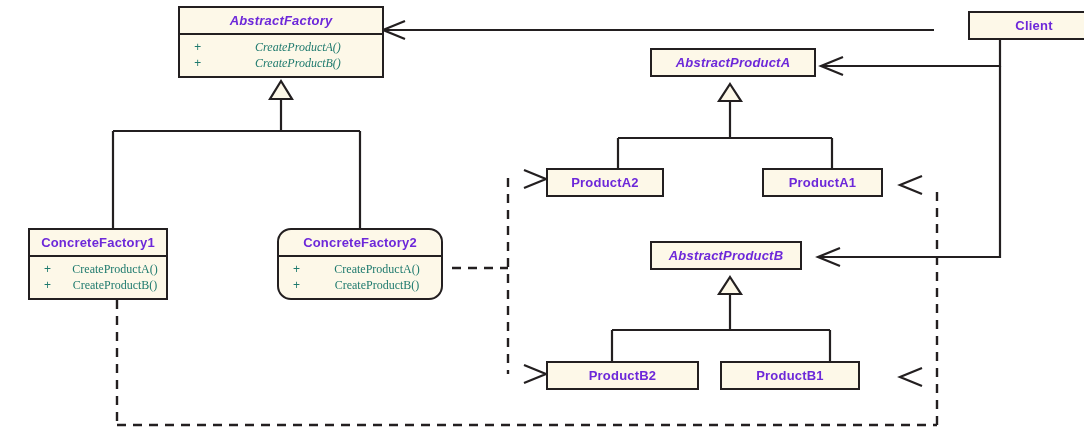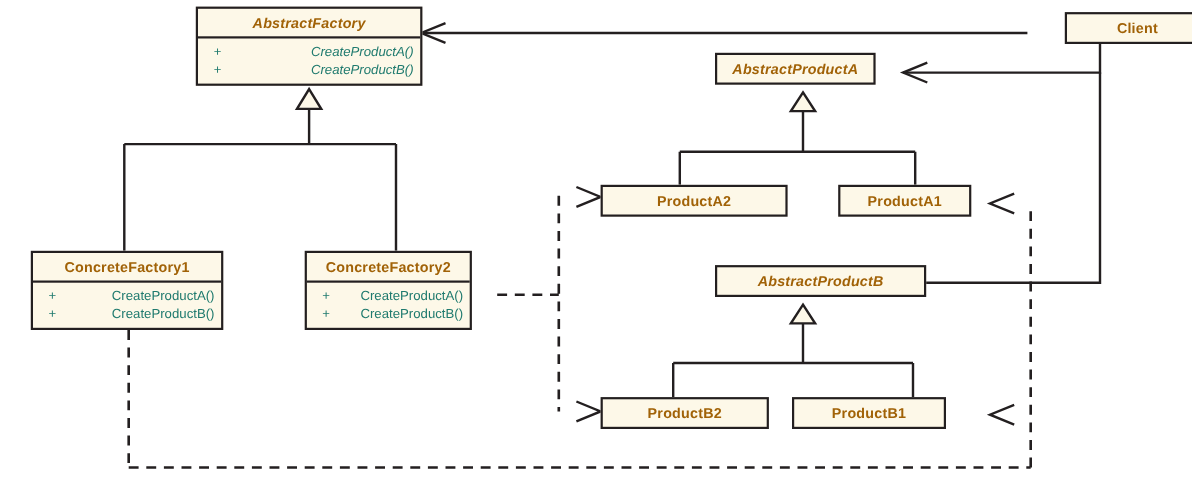--- a/index.html
+++ b/index.html
@@ -17,39 +17,39 @@
     position:absolute;
     background:#fdf8e8;
     border:2px solid #231f20;
     box-sizing:border-box;
     z-index:5;
   }
   .uml-name{
     text-align:center;
     font-weight:bold;
     font-size:13px;
-    color:#a16207;
+    color:#6d28d9;
     padding:5px 10px 5px 10px;
     white-space:nowrap;
     letter-spacing:0.2px;
   }
   .uml-name.abstract{font-style:italic;}
   .uml-divider{border-top:2px solid #231f20;}
   .uml-ops{
     padding:4px 6px 5px 6px;
   }
   .op-row{
     display:flex;
     font-size:12px;
     color:#1f7a6e;
     line-height:16px;
     white-space:nowrap;
   }
   .op-vis{width:26px;text-align:left;padding-left:8px;color:#1f7a6e;}
-  .op-name{flex:1;text-align:right;}
+  .op-name{flex:1;text-align:center;font-family:Liberation Serif, serif;}
   .op-row.abstract .op-name,.op-row.abstract .op-vis{font-style:italic;}
 </style>
 </head>
 <body>
 
 <div id="diagram">
 
   <svg class="edges" viewBox="0 0 1084 445" xmlns="http://www.w3.org/2000/svg">
     <g fill="none" stroke="#231f20" stroke-width="2.2">
 
@@ -98,65 +98,65 @@
         <span class="op-vis">+</span>
         <span class="op-name">CreateProductA()</span>
       </div>
       <div class="op-row abstract">
         <span class="op-vis">+</span>
         <span class="op-name">CreateProductB()</span>
       </div>
     </div>
   </div>
 
-  <div class="uml-class" style="left:28px;top:228px;width:175px;">
+  <div class="uml-class" style="left:28px;top:228px;width:140px;">
     <div class="uml-name">ConcreteFactory1</div>
     <div class="uml-ops uml-divider">
       <div class="op-row">
         <span class="op-vis">+</span>
         <span class="op-name">CreateProductA()</span>
       </div>
       <div class="op-row">
         <span class="op-vis">+</span>
         <span class="op-name">CreateProductB()</span>
       </div>
     </div>
   </div>
 
-  <div class="uml-class" style="left:277px;top:228px;width:152px;">
+  <div class="uml-class" style="left:277px;top:228px;width:166px;border-radius:14px;">
     <div class="uml-name">ConcreteFactory2</div>
     <div class="uml-ops uml-divider">
       <div class="op-row">
         <span class="op-vis">+</span>
         <span class="op-name">CreateProductA()</span>
       </div>
       <div class="op-row">
         <span class="op-vis">+</span>
         <span class="op-name">CreateProductB()</span>
       </div>
     </div>
   </div>
 
   <div class="uml-class" style="left:968px;top:11px;width:132px;">
     <div class="uml-name">Client</div>
   </div>
 
-  <div class="uml-class" style="left:650px;top:48px;width:146px;">
+  <div class="uml-class" style="left:650px;top:48px;width:166px;">
     <div class="uml-name abstract">AbstractProductA</div>
   </div>
 
-  <div class="uml-class" style="left:546px;top:168px;width:170px;">
+  <div class="uml-class" style="left:546px;top:168px;width:118px;">
     <div class="uml-name">ProductA2</div>
   </div>
 
   <div class="uml-class" style="left:762px;top:168px;width:121px;">
     <div class="uml-name">ProductA1</div>
   </div>
 
-  <div class="uml-class" style="left:650px;top:241px;width:192px;">
+  <div class="uml-class" style="left:650px;top:241px;width:152px;">
     <div class="uml-name abstract">AbstractProductB</div>
   </div>
 
   <div class="uml-class" style="left:546px;top:361px;width:153px;">
     <div class="uml-name">ProductB2</div>
   </div>
 
   <div class="uml-class" style="left:720px;top:361px;width:140px;">
     <div class="uml-name">ProductB1</div>
   </div>

